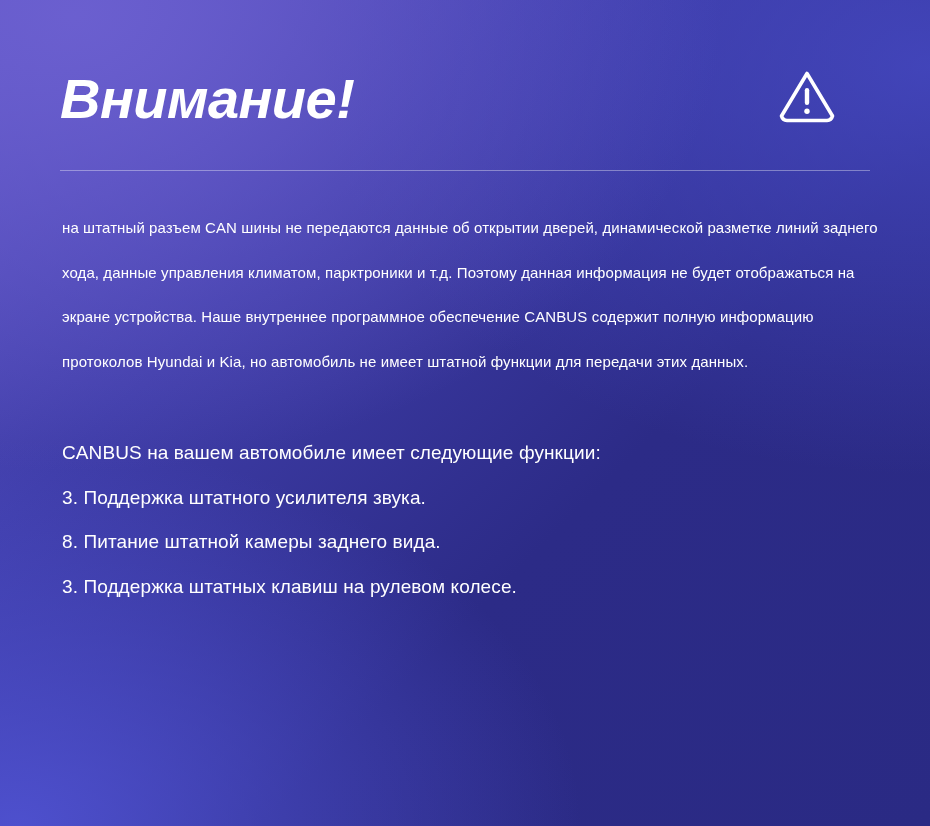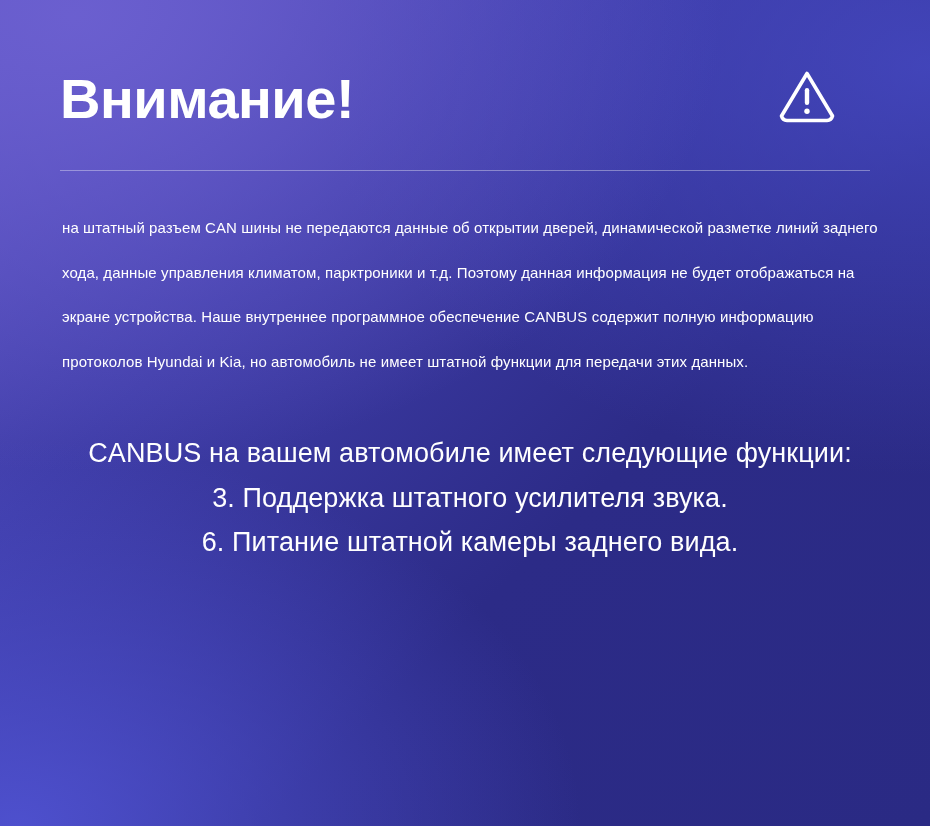--- a/index.html
+++ b/index.html
@@ -31,20 +31,21 @@
   .header-row {
     position: absolute;
     left: 0;
     top: 0;
     width: 894px;
     height: 170px;
     display: flex;
     align-items: center;
     justify-content: space-between;
     padding: 16px 57px 0 60px;
+    font-style: italic;
   }
 
   .title {
     font-size: 56px;
     font-weight: bold;
     color: #ffffff;
     letter-spacing: -0.5px;
     line-height: 1;
     padding-top: 12px;
     white-space: nowrap;
@@ -81,25 +82,24 @@
     font-size: 15px;
     line-height: 44.5px;
     letter-spacing: 0.1px;
     font-weight: normal;
   }
 
   .para-intro { margin-bottom: 47px; }
 
   .list-line {
     color: #ffffff;
-    font-size: 27px;
+    font-size: 19px;
     line-height: 44.5px;
     letter-spacing: 0.1px;
     white-space: nowrap;
-    text-align: center;
   }
 </style>
 </head>
 <body>
 
 <div id="notice-banner">
 
   <div class="header-row">
     <div class="title">Внимание!</div>
 
@@ -114,17 +114,18 @@
 
   <div class="divider"></div>
 
   <div class="body-area">
     <div class="para para-intro">на штатный разъем CAN шины не передаются данные об открытии дверей, динамической разметке линий заднего хода, данные управления климатом, парктроники и т.д. Поэтому данная информация не будет отображаться на экране устройства. Наше внутреннее программное обеспечение CANBUS содержит полную информацию протоколов Hyundai и Kia, но автомобиль не имеет штатной функции для передачи этих данных.</div>
 
     <div class="list-line">CANBUS на вашем автомобиле имеет следующие функции:</div>
 
     <div class="list-line">3. Поддержка штатного усилителя звука.</div>
 
-    <div class="list-line">6. Питание штатной камеры заднего вида.</div>
+    <div class="list-line">8. Питание штатной камеры заднего вида.</div>
 
+    <div class="list-line">3. Поддержка штатных клавиш на рулевом колесе.</div>
   </div>
 
 </div>
 
 </body></html>

